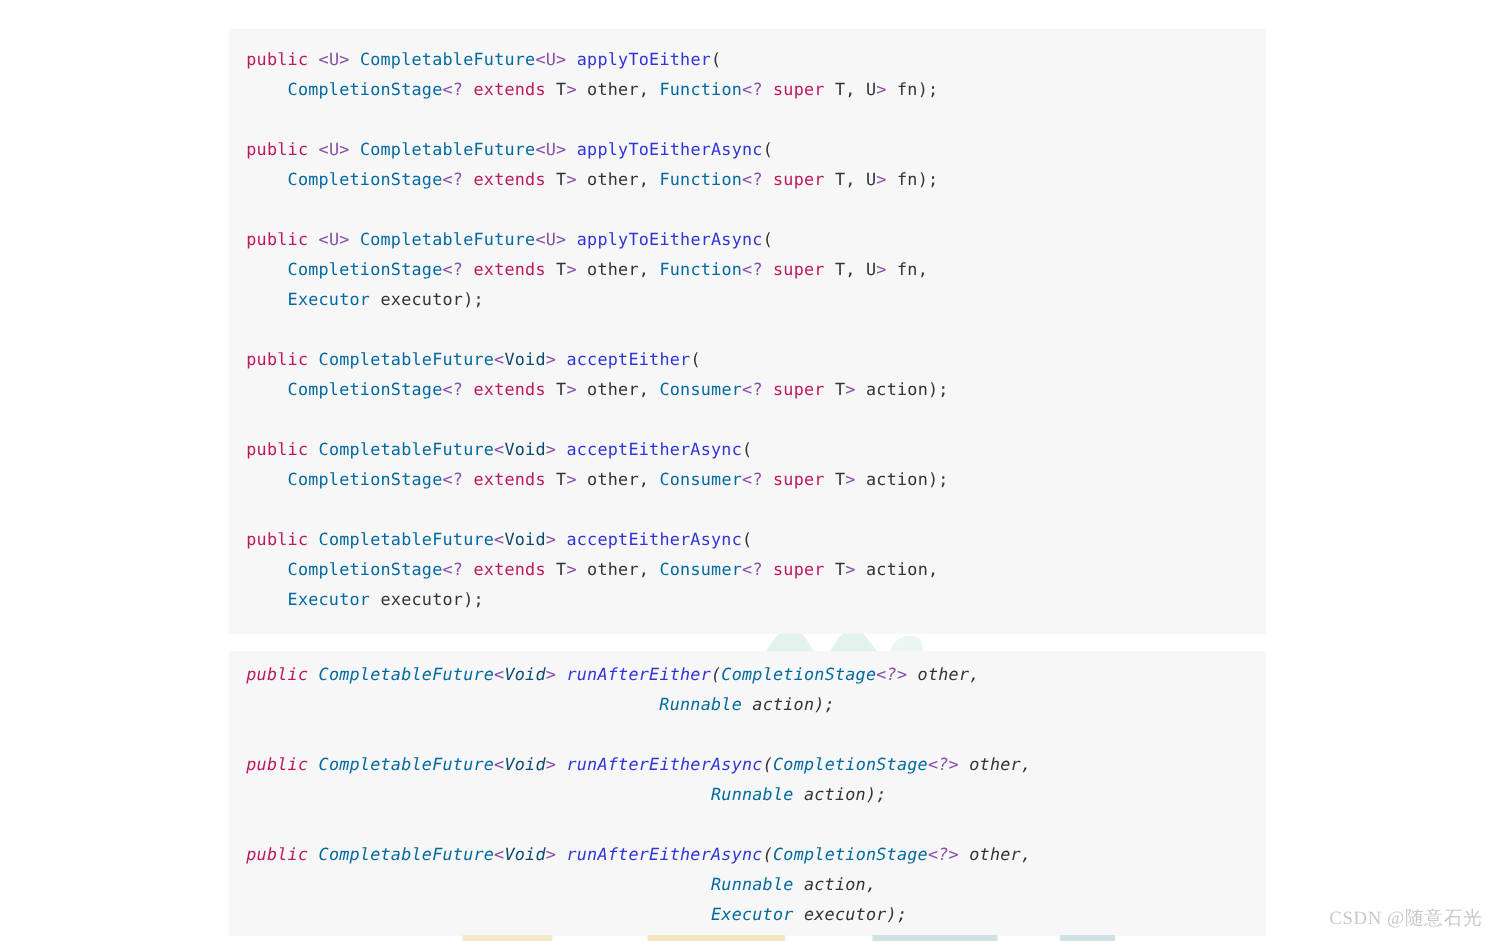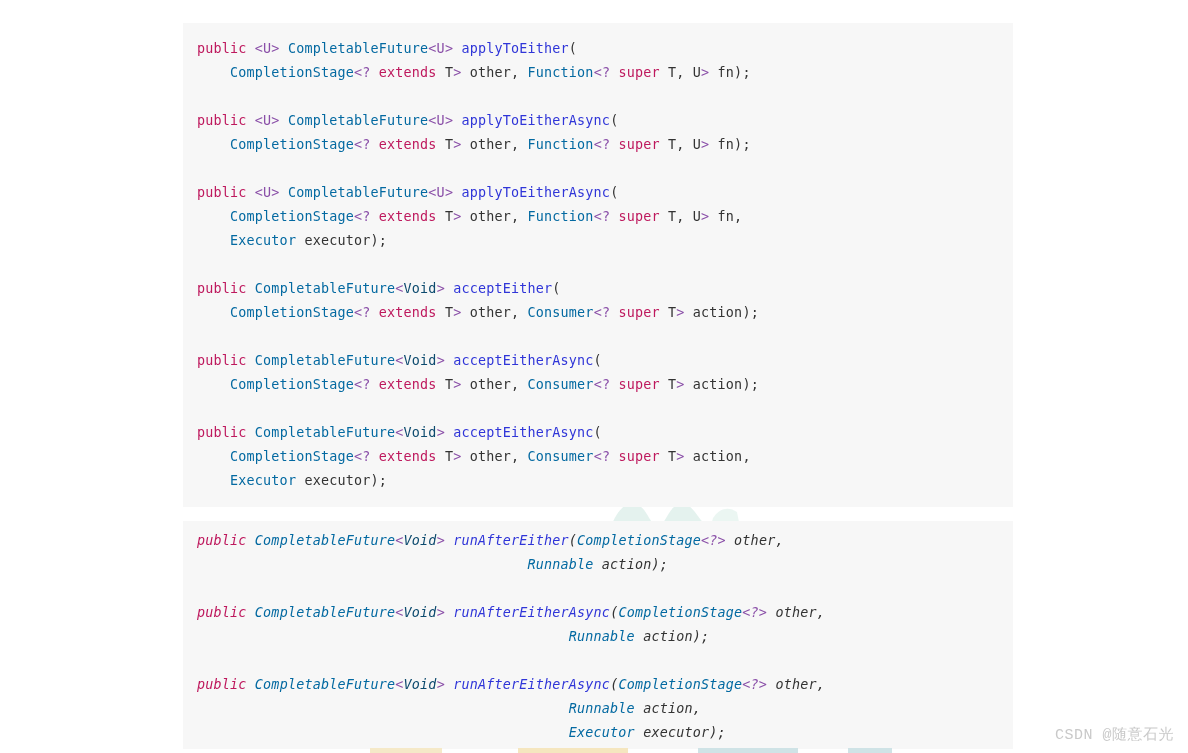--- a/index.html
+++ b/index.html
@@ -88,23 +88,23 @@
   .tok-kw      { color: #be185d; }   
   .tok-method  { color: #2f35d8; }   
   .tok-type    { color: #0369a1; }   
   .tok-special { color: #0c4a6e; }   
   .tok-gen     { color: #8a4fa8; }   
   .tok-plain   { color: #333333; }
 
   
   #csdn-watermark {
     position: absolute;
-    right: 14px;
+    right: 2px;
     bottom: 9px;
-    font-family: Liberation Mono, monospace;
+    font-family: Liberation Serif, serif;
     font-size: 15px;
     color: #c9c9c9;
     white-space: nowrap;
     letter-spacing: 0.5px;
     user-select: none;
   }
 </style>
 </head>
 <body>
 

